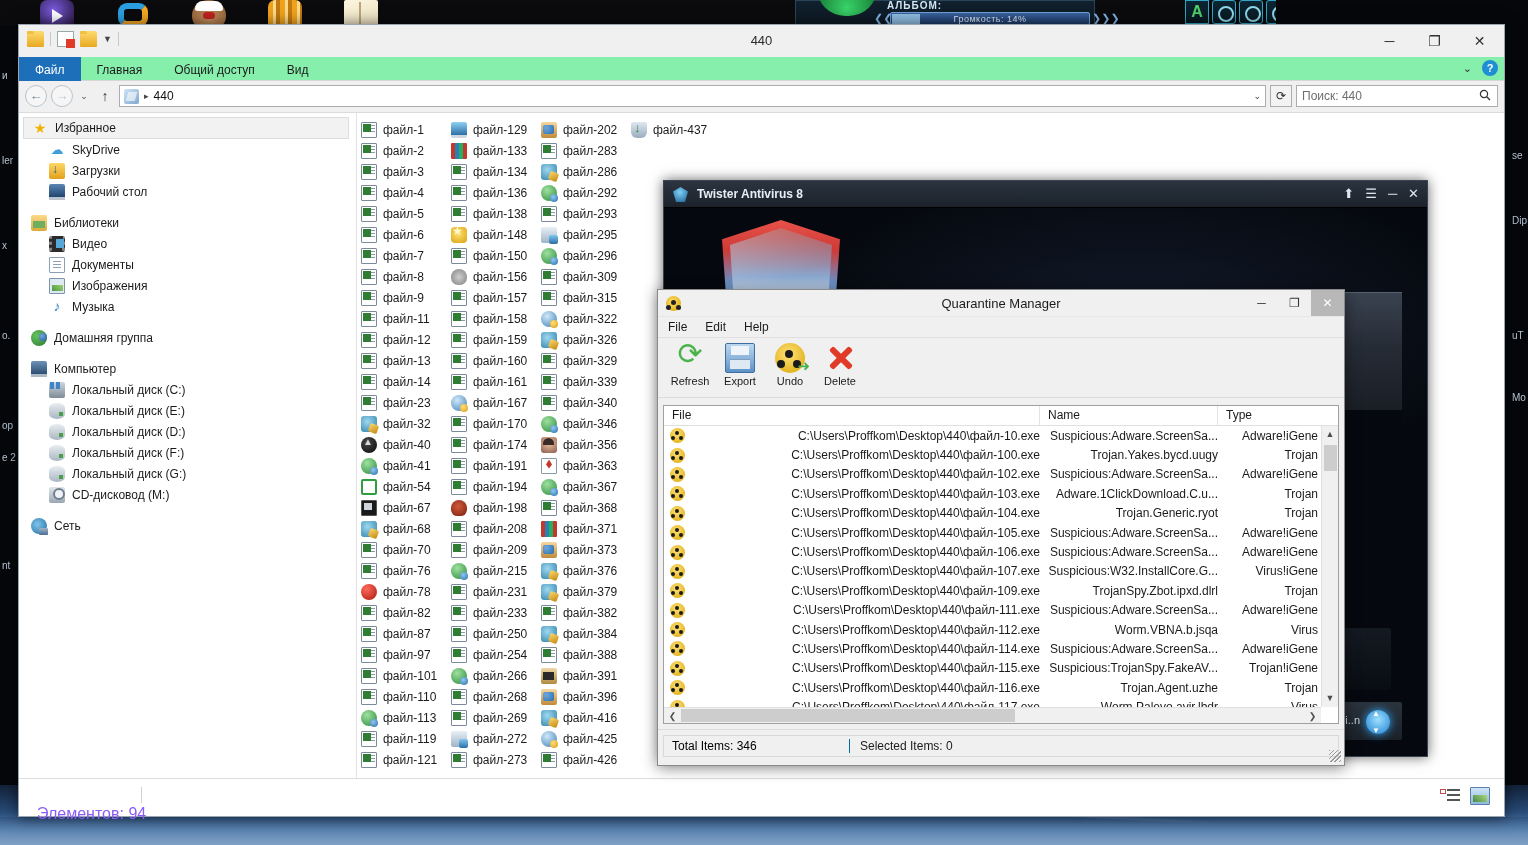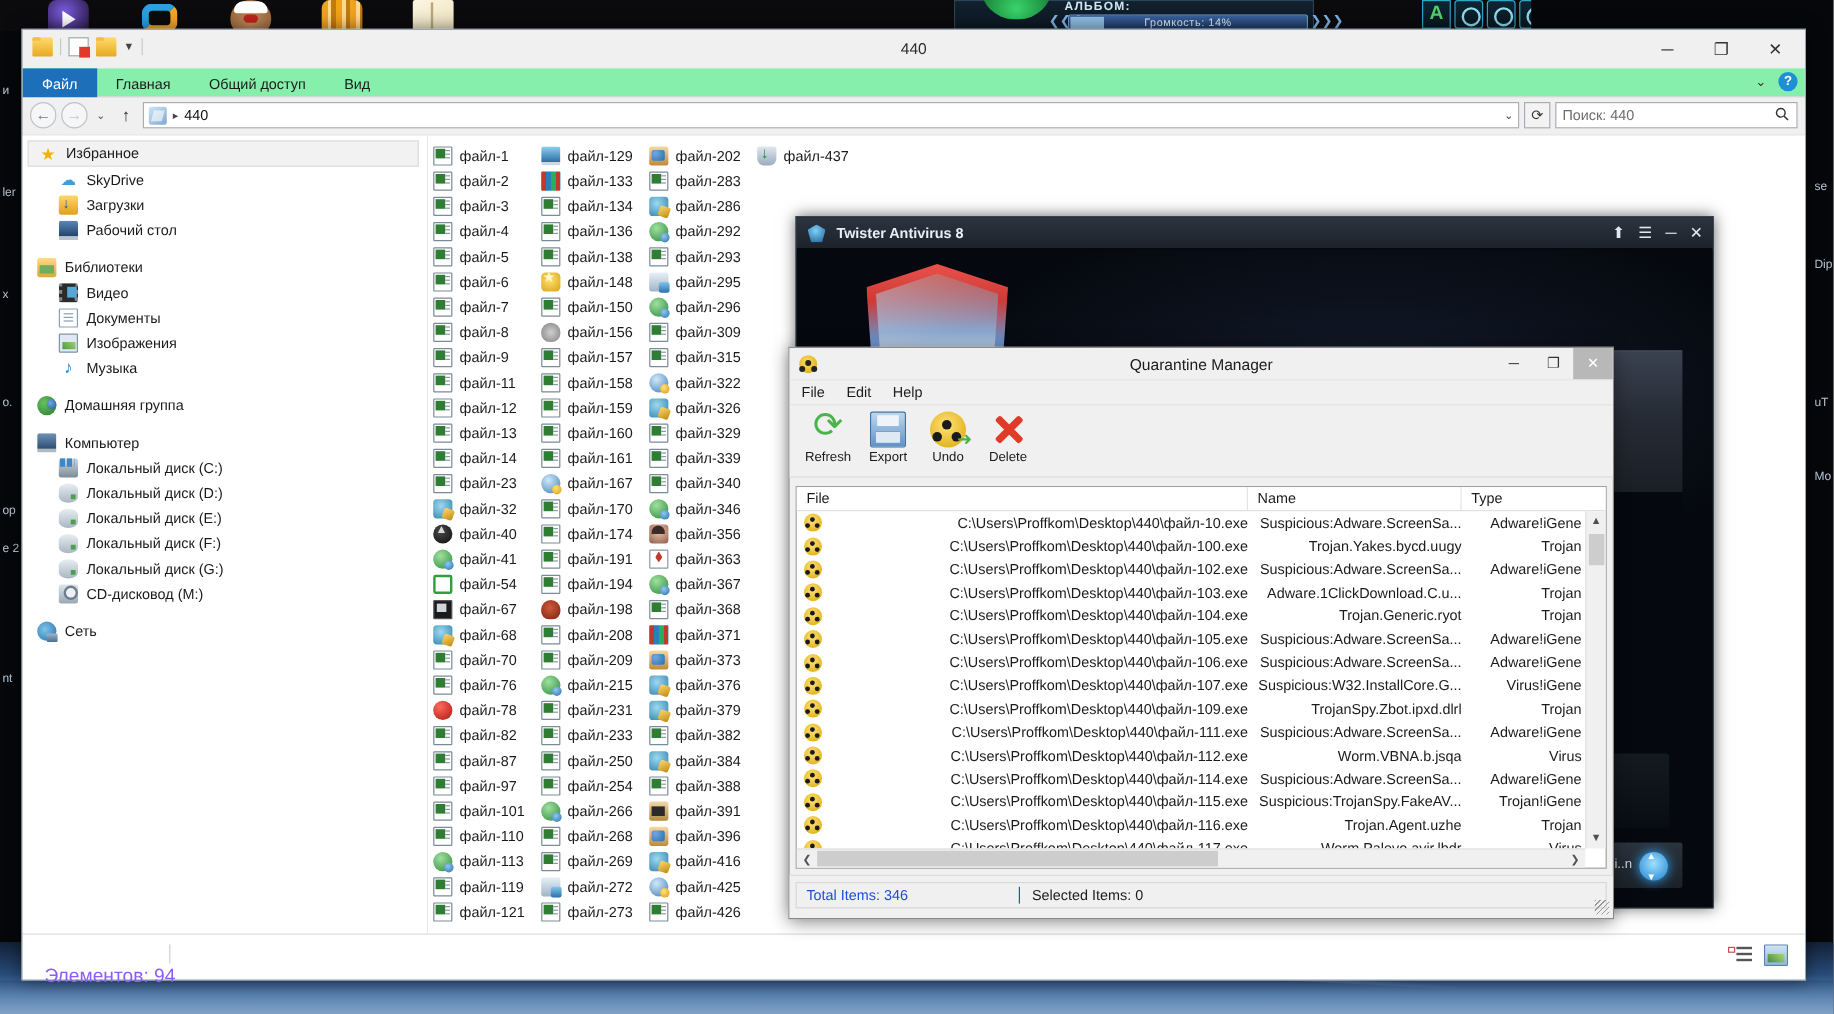--- a/index.html
+++ b/index.html
@@ -377,21 +377,21 @@
   .vs-arrow { height: 17px; text-align: center; font-size: 9px; color: #505050; line-height: 17px; }
   #vs-thumb { position: absolute; left: 2px; top: 19px; width: 13px; height: 26px; background: #cdcdcd; }
   #qm-hscroll { position: absolute; left: 0; right: 17px; bottom: 0; height: 16px; background: #f0f0f0;
                 border-top: 1px solid #e0e0e0; display: flex; align-items: center; }
   .hs-arrow { width: 17px; text-align: center; font-size: 9px; color: #505050; }
   #hs-thumb { height: 13px; width: 334px; background: #cdcdcd; }
   #qm-statusbar { position: absolute; left: 0; right: 0; bottom: 0; height: 36px; background: #f0f0f0;
                   border-top: 1px solid #dcdcdc; }
   #qm-sb-in { position: absolute; left: 5px; right: 5px; top: 5px; height: 22px; border: 1px solid #d8d8d8;
               background: #f0f0f0; display: flex; align-items: center; }
-  #qm-total { width: 186px; font-size: 12px; color: #1d4ed8; padding-left: 8px; border-right: 1px solid #0369a1; }
+  #qm-total { width: 186px; font-size: 12px; color: #000000; padding-left: 8px; border-right: 1px solid #0369a1; }
   #qm-selected { font-size: 12px; color: #1b1b1b; padding-left: 10px; }
   #qm-grip { position: absolute; right: 3px; bottom: 3px; width: 12px; height: 12px;
              background: repeating-linear-gradient(135deg, #9a9a9a 0 1px, transparent 1px 3px); }
 </style>
 </head>
 <body>
 
 <div id="desktop">
   <div id="desktop-bottom"></div>
   <div id="desktop-bottom2"></div>
@@ -550,25 +550,25 @@
       <div class="tree-item l1">
         <span class="tic ic-comp"></span>
         <span>Компьютер</span>
       </div>
       <div class="tree-item l2">
         <span class="tic ic-hddc"></span>
         <span>Локальный диск (C:)</span>
       </div>
       <div class="tree-item l2">
         <span class="tic ic-hdd"></span>
+        <span>Локальный диск (E:)</span>
+      </div>
+      <div class="tree-item l2">
+        <span class="tic ic-hdd"></span>
         <span>Локальный диск (D:)</span>
-      </div>
-      <div class="tree-item l2">
-        <span class="tic ic-hdd"></span>
-        <span>Локальный диск (E:)</span>
       </div>
       <div class="tree-item l2">
         <span class="tic ic-hdd"></span>
         <span>Локальный диск (F:)</span>
       </div>
       <div class="tree-item l2">
         <span class="tic ic-hdd"></span>
         <span>Локальный диск (G:)</span>
       </div>
       <div class="tree-item l2">

